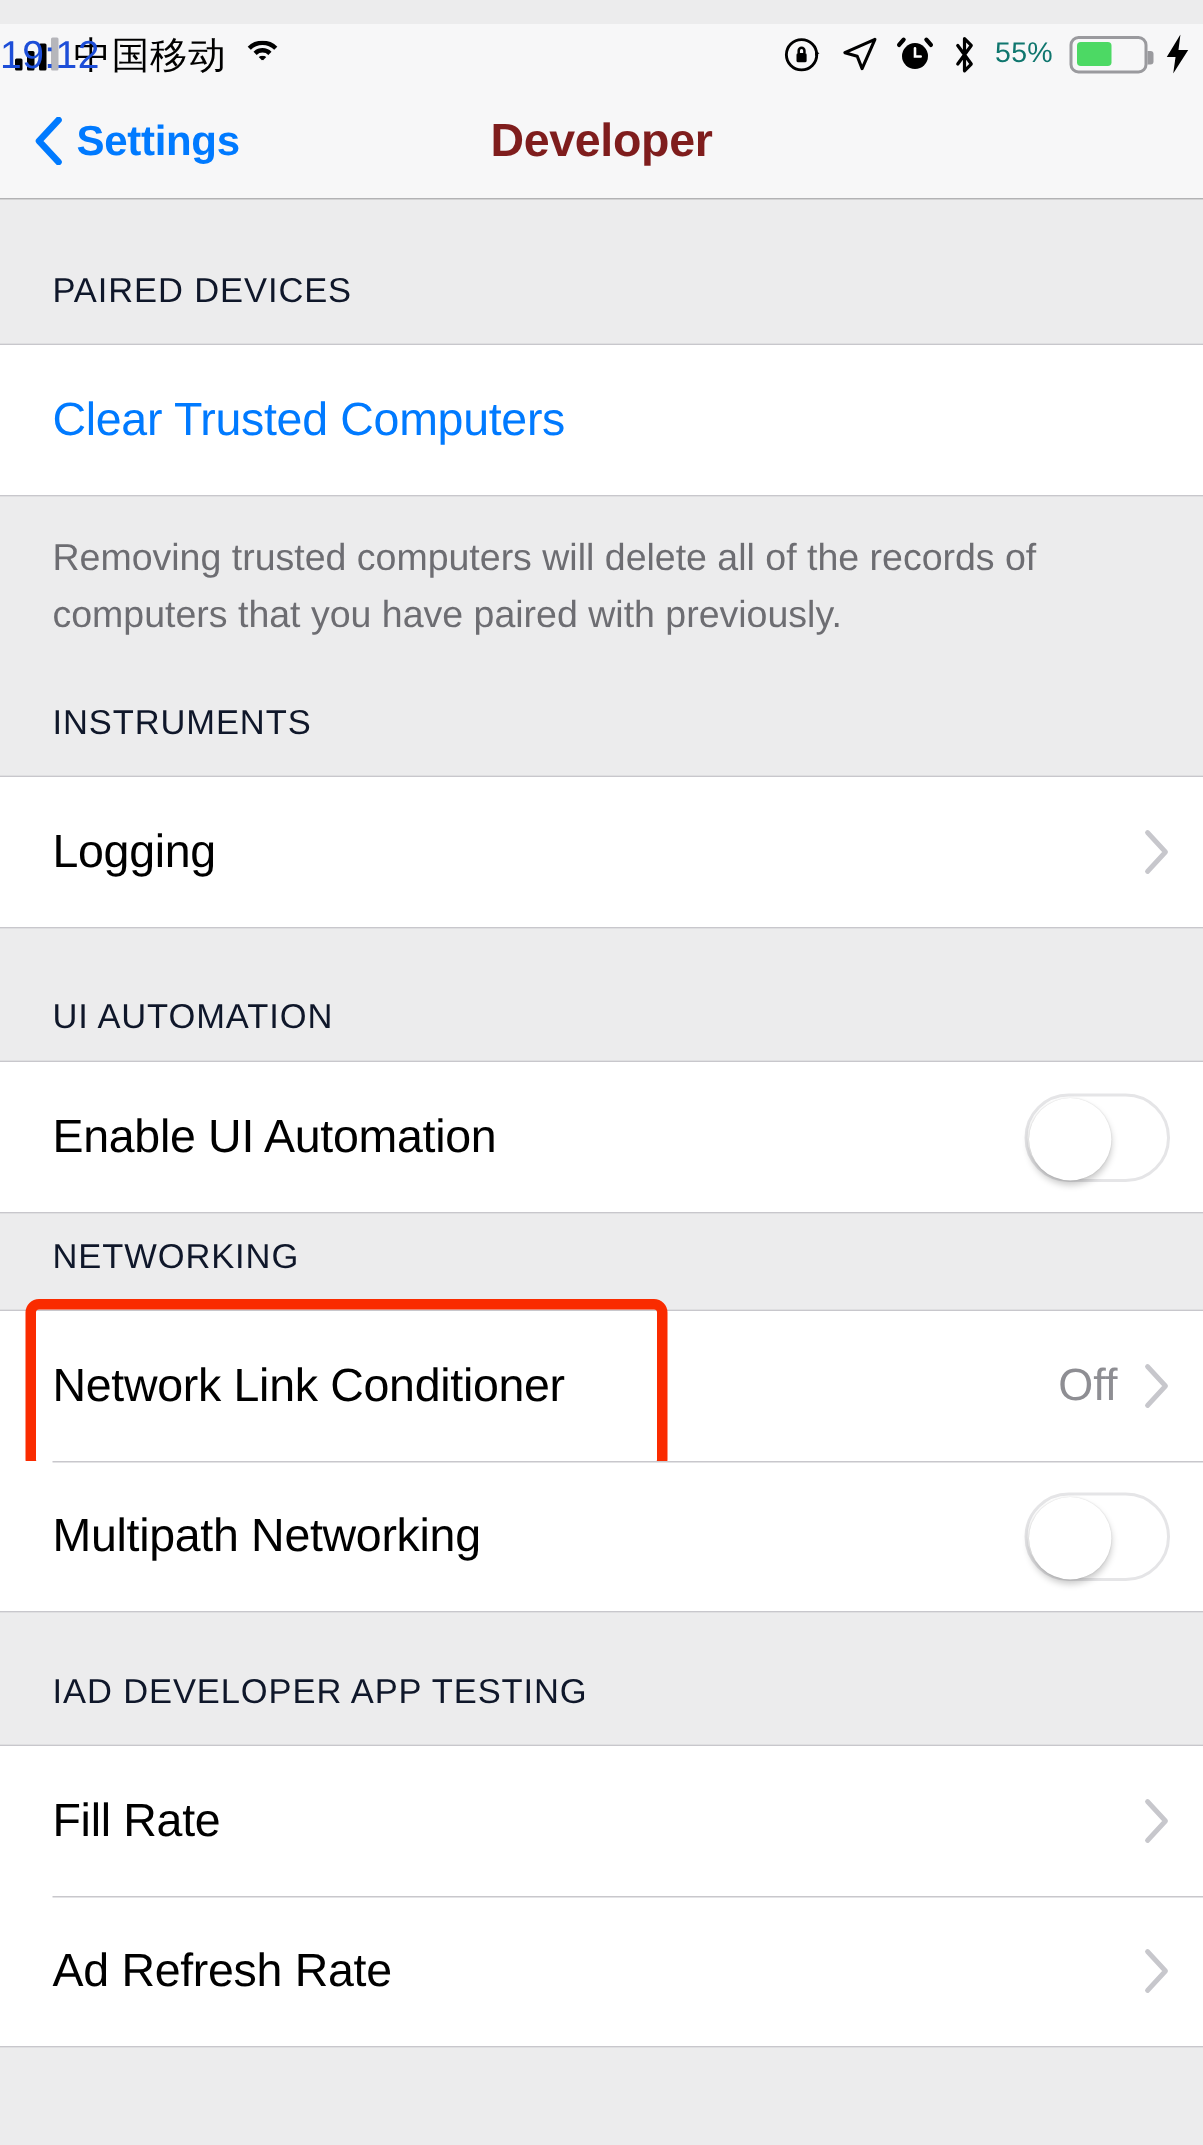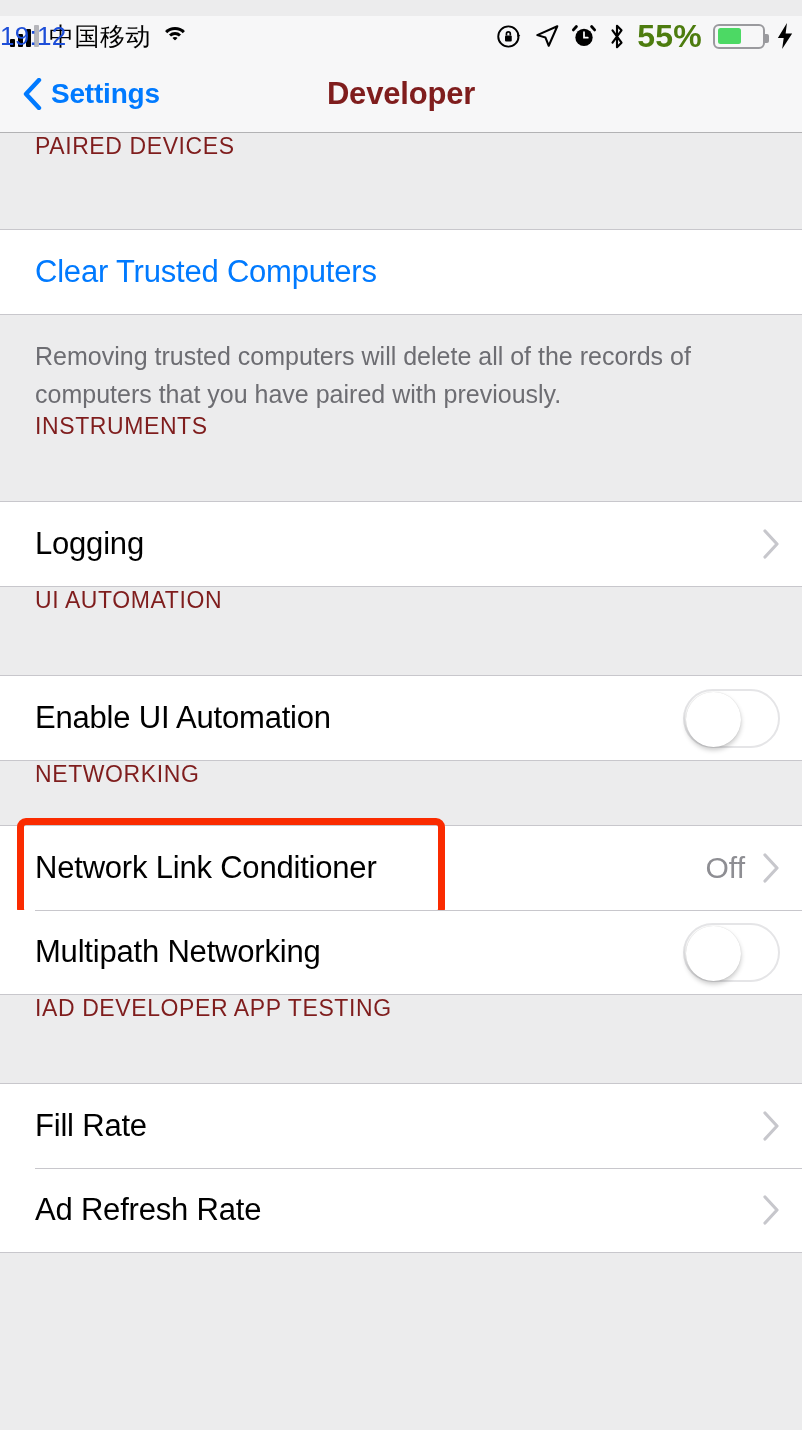--- a/index.html
+++ b/index.html
@@ -32,21 +32,21 @@
   .wifi .w2{ width:17px; height:17px; top:7px; }
   .wifi .w3{ width:7px; height:7px; top:12px; border-width:3.5px; }
 
   .sb-time{
     position:absolute; left:0; right:0; text-align:left;
     font-size:26px; color:#1d4ed8; letter-spacing:.3px; top:5px;
   }
 
   .sb-right{ margin-left:auto; display:flex; align-items:center; gap:11px; padding-right:8px; }
   .icn{ display:block; }
-  .pct{ font-size:32px; color:#4d7c0f; letter-spacing:.2px;font-weight:bold; }
+  .pct{ font-size:19px; color:#0f766e; letter-spacing:.2px; }
   .battery{ width:52px; height:25px; border:2.5px solid #9a9a9e; border-radius:6px;
      position:relative; padding:2.5px; }
   .battery .fill{ height:100%; background:#4cd964; border-radius:2.5px; }
   .battery:after{ content:""; position:absolute; right:-6px; top:8px; width:4px; height:9px;
      background:#9a9a9e; border-radius:0 2px 2px 0; }
   .bolt{ width:18px; height:26px; }
 
   
   .navbar{
     height:77px; width:802px; background:#f7f7f8;
@@ -60,30 +60,30 @@
   .back .chev{ width:20px; height:32px; }
   .back-label{ font-size:28px; color:#007aff; letter-spacing:-.2px;font-weight:bold; }
   .nav-title{
     position:absolute; left:0; right:0; text-align:center;
     font-size:31px; font-weight:bold; color:#7f1d1d; letter-spacing:-.2px;
   }
 
   
   .table{ width:802px; background:#ececed; }
   .group-header{
-    color:#7f1d1d; font-size:23px; letter-spacing:.6px;
-    padding:0 0 0 35px; display:flex; align-items:flex-start;
+    color:#0f172a; font-size:23px; letter-spacing:.6px;
+    padding:0 0 0 35px; display:flex; align-items:flex-end;
   }
   .group-footer{
     color:#6d6d72; font-size:25px; line-height:38px;
     padding:22px 44px 0 35px;
   }
   .cells{ background:#fff; border-top:1px solid #c8c7cc; border-bottom:1px solid #c8c7cc; }
   .cell{
-    height:84px; display:flex; align-items:center;
+    height:100px; display:flex; align-items:center;
     padding:0 22px 0 35px; background:#fff; position:relative;
   }
   .cell + .cell:before{
     content:""; position:absolute; left:35px; right:0; top:0; height:1px; background:#c8c7cc;
   }
   .cell-label{ font-size:31px; color:#000; letter-spacing:-.2px; }
   .cell-label.link{ color:#007aff; }
   .cell-right{ margin-left:auto; display:flex; align-items:center; gap:18px;text-align:right; }
   .cell-value{ font-size:30px; color:#8e8e93; }
   .disclosure{ width:17px; height:30px; }

